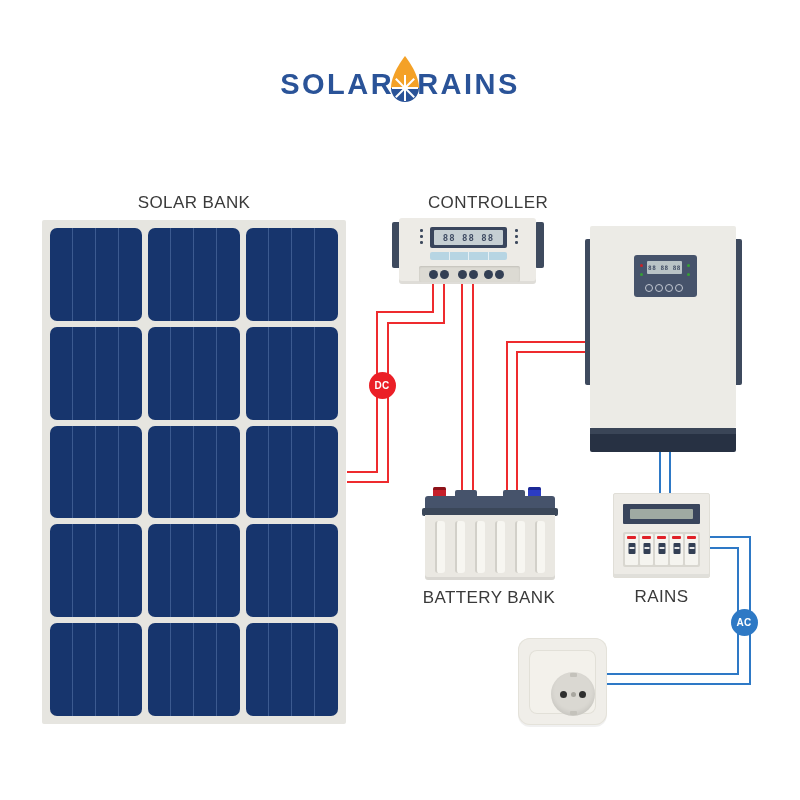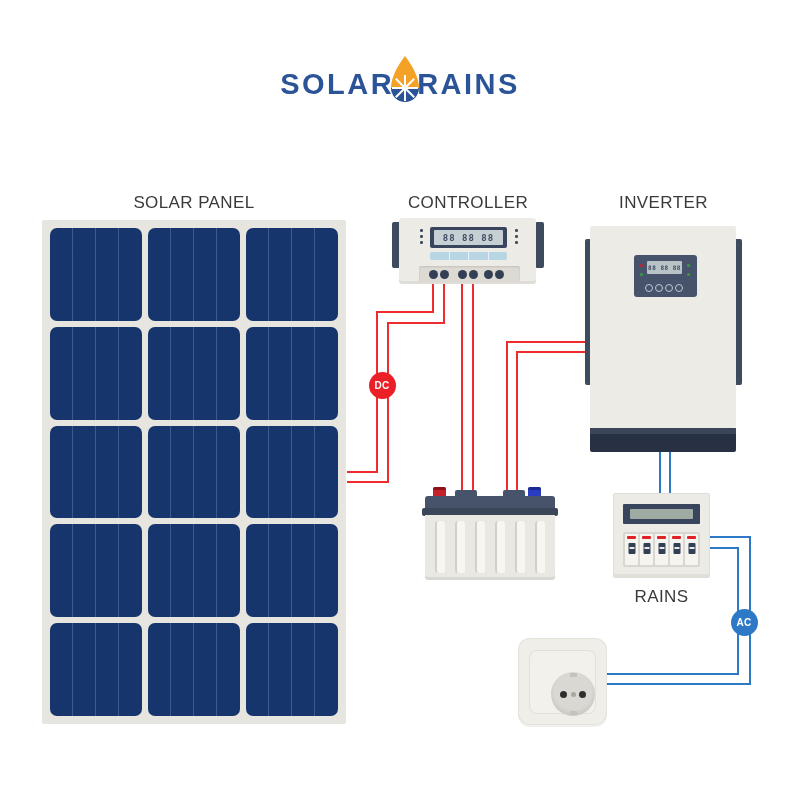--- a/index.html
+++ b/index.html
@@ -136,23 +136,23 @@
         <line x1="5" y1="33" x2="31" y2="33"></line>
         <line x1="18" y1="20" x2="18" y2="46"></line>
         <line x1="8.8" y1="23.8" x2="27.2" y2="42.2"></line>
         <line x1="27.2" y1="23.8" x2="8.8" y2="42.2"></line>
       </g>
       <circle cx="18" cy="33" r="2.2" fill="#ffffff"></circle>
     </svg>
     <span class="logo-word">RAINS</span>
   </div>
 
-  <div class="lbl" style="left:42px;top:193px;width:304px;">SOLAR PANEL</div>
-  <div class="lbl" style="left:392px;top:193px;width:152px;">CONTROLLER</div>
-  <div class="lbl" style="left:585px;top:193px;width:157px;">INVERTER</div>
+  <div class="lbl" style="left:42px;top:193px;width:304px;">SOLAR BANK</div>
+  <div class="lbl" style="left:412px;top:193px;width:152px;">CONTROLLER</div>
+  <div class="lbl" style="left:421px;top:588px;width:136px;">BATTERY BANK</div>
   <div class="lbl" style="left:613px;top:587px;width:97px;">RAINS</div>
 
   <div class="panel">
     <div class="panel-grid" id="panel-grid">
         <div class="cell"></div>
         <div class="cell"></div>
         <div class="cell"></div>
         <div class="cell"></div>
         <div class="cell"></div>
         <div class="cell"></div>

